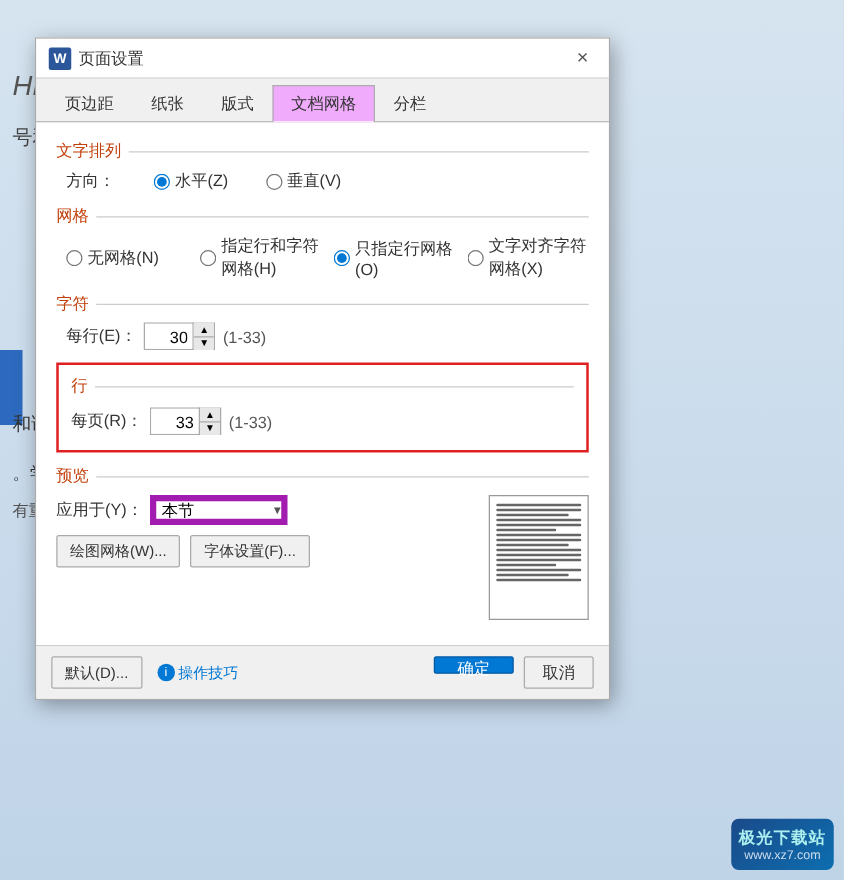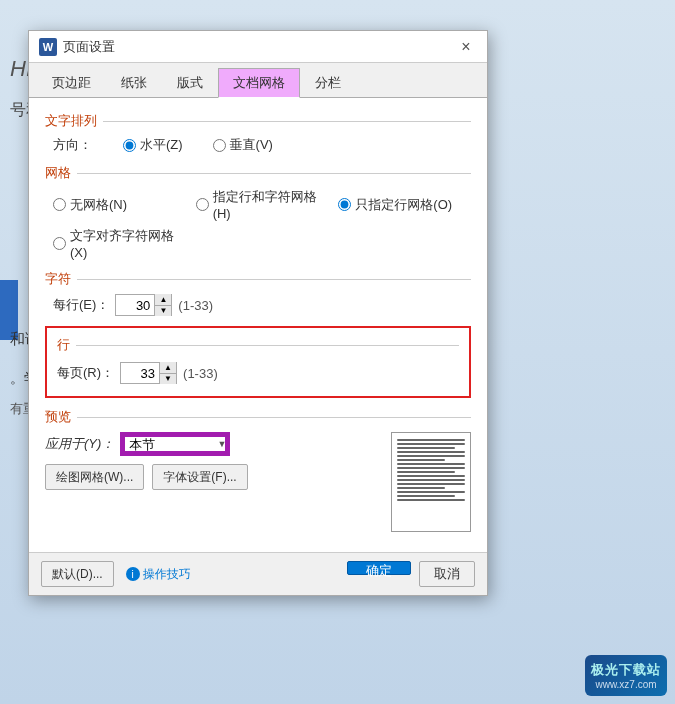--- a/index.html
+++ b/index.html
@@ -229,21 +229,21 @@
     }
     .radio-item input[type="radio"] {
       accent-color: #0078d4;
       width: 13px;
       height: 13px;
     }
 
     
     .radio-group-grid {
       display: grid;
-      grid-template-columns: 1fr 1fr 1fr;
+      grid-template-columns: 1fr 1fr 1fr 1fr;
       gap: 6px 10px;
       margin-bottom: 9px;
     }
 
     
     .field-row {
       display: flex;
       align-items: center;
       gap: 6px;
       margin-bottom: 4px;
@@ -320,21 +320,20 @@
     .apply-row {
       display: flex;
       align-items: center;
       gap: 6px;
       margin-bottom: 8px;
     }
     .apply-label {
       font-size: 13px;
       color: #333;
       min-width: 52px;
-      font-style: italic;
     }
     .apply-select {
       height: 24px;
       border: 5px solid #a21caf;
       background: #fff;
       padding: 0 4px;
       font-size: 13px;
       width: 110px;
       appearance: none;
       -webkit-appearance: none;

